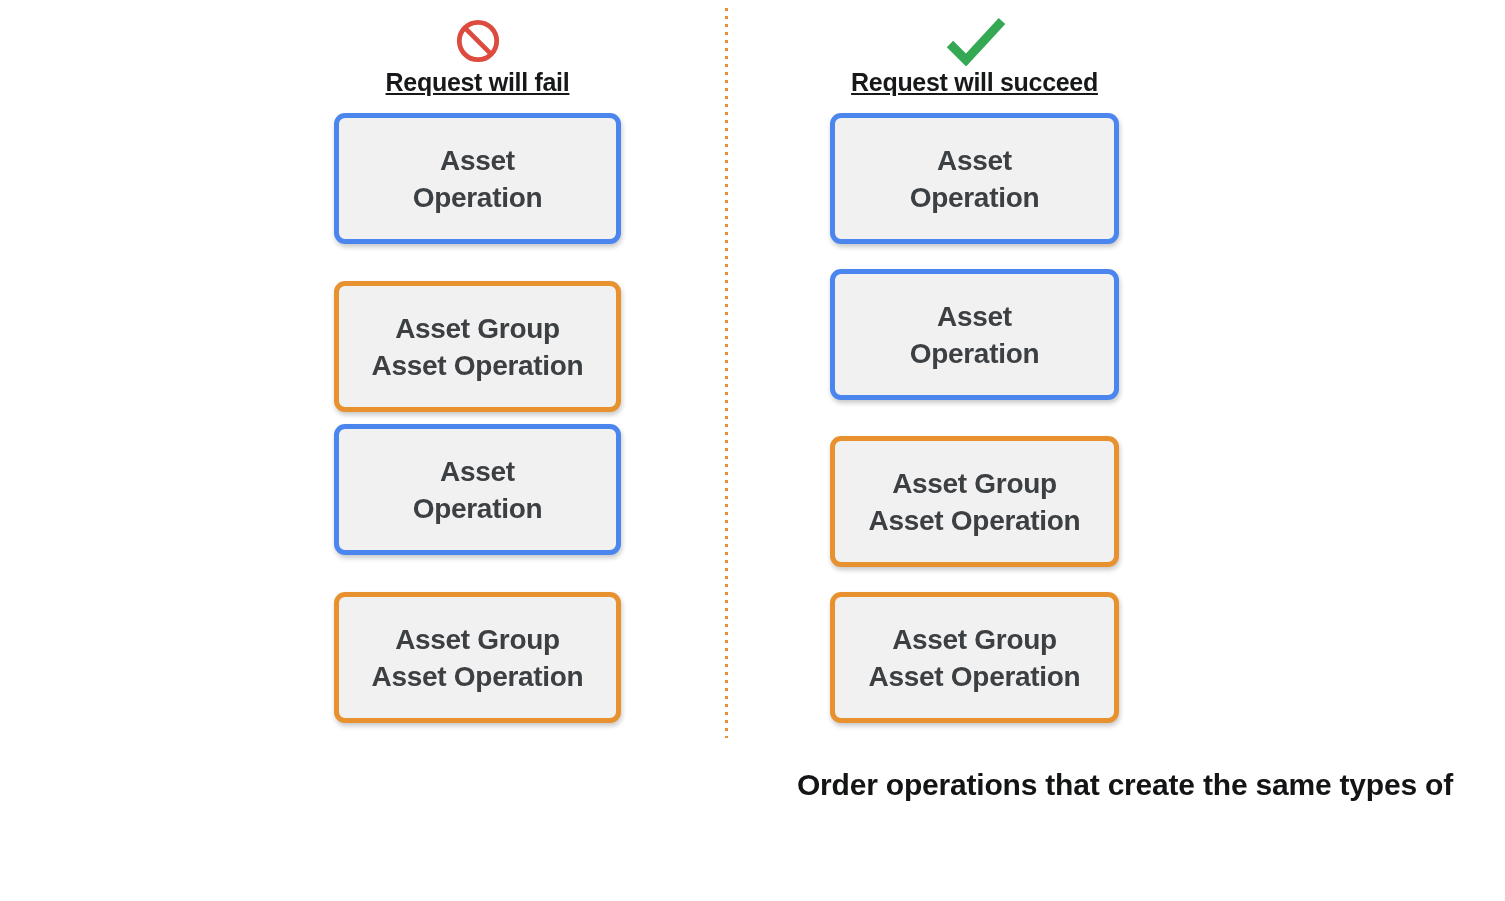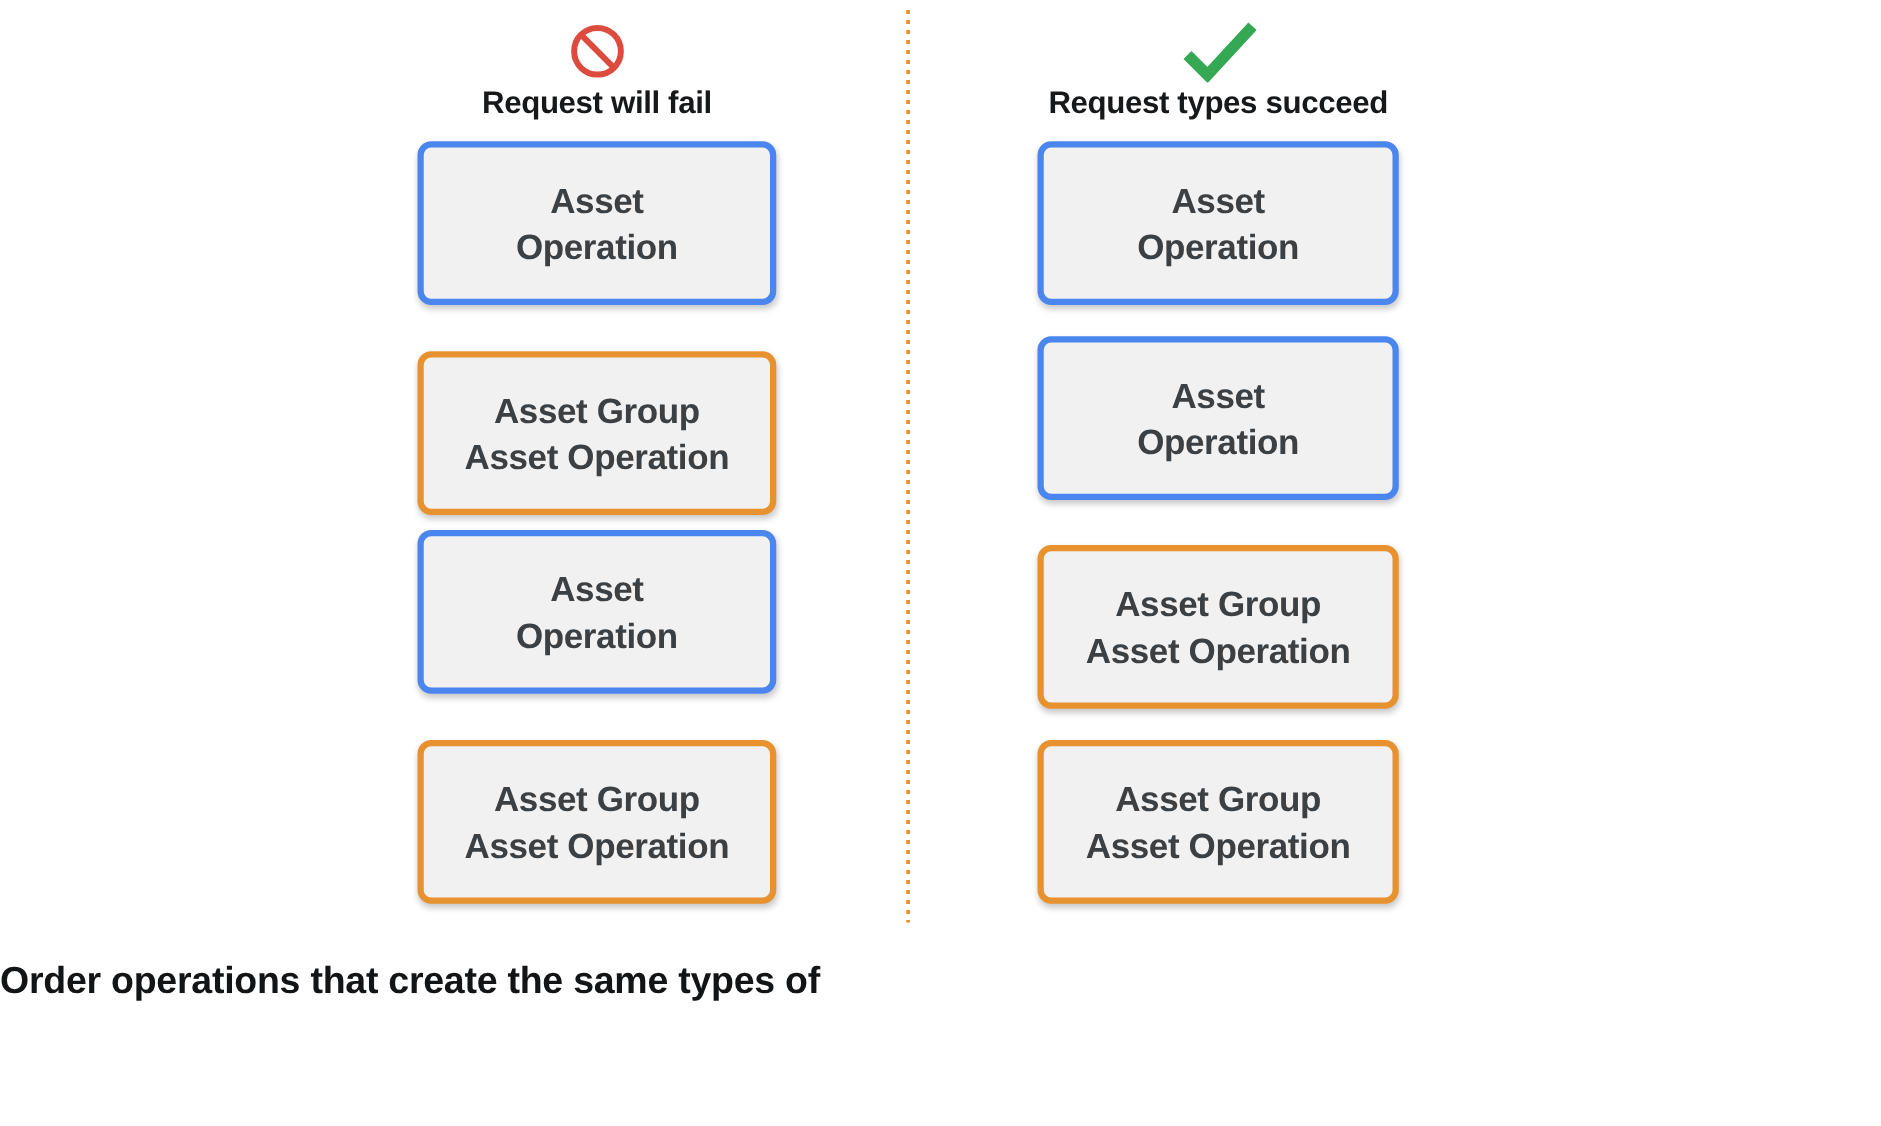--- a/index.html
+++ b/index.html
@@ -36,20 +36,21 @@
   .col-title {
     position: absolute;
     top: 68px;
     left: -60px;
     right: -60px;
     text-align: center;
     font-size: 25px;
     font-weight: bold;
     color: #17181a;
     letter-spacing: -0.3px;
+    text-decoration: underline;
   }
   .box {
     position: absolute;
     left: 0;
     width: 100%;
     height: 131px;
     box-sizing: border-box;
     background: #f1f1f2;
     border: 5px solid #4b86ef;
     border-radius: 11px;
@@ -86,21 +87,21 @@
       #e8922f 0px, #e8922f 3px,
       transparent 3px, transparent 8px
     );
   }
 
   .caption {
     position: absolute;
     top: 766px;
     left: 0;
     width: 1453px;
-    text-align: left;
+    text-align: right;
     font-size: 30px;
     font-weight: bold;
     color: #131416;
     line-height: 38px;
     letter-spacing: -0.2px;
   }
 </style>
 </head>
 <body>
 
@@ -134,21 +135,21 @@
   </div>
 
   <div class="divider"></div>
 
   <div class="column right">
     <div class="col-icon">
       <svg width="66" height="50" viewBox="0 0 66 50" aria-hidden="true">
         <polyline points="8,28 24,44 60,5" fill="none" stroke="#34a853" stroke-width="9"></polyline>
       </svg>
     </div>
-    <div class="col-title">Request types succeed</div>
+    <div class="col-title">Request will succeed</div>
 
     <div class="box b-blue row1">
       <span class="box-line">Asset</span>
       <span class="box-line">Operation</span>
     </div>
     <div class="box b-blue row2">
       <span class="box-line">Asset</span>
       <span class="box-line">Operation</span>
     </div>
     <div class="box b-orange row3">

